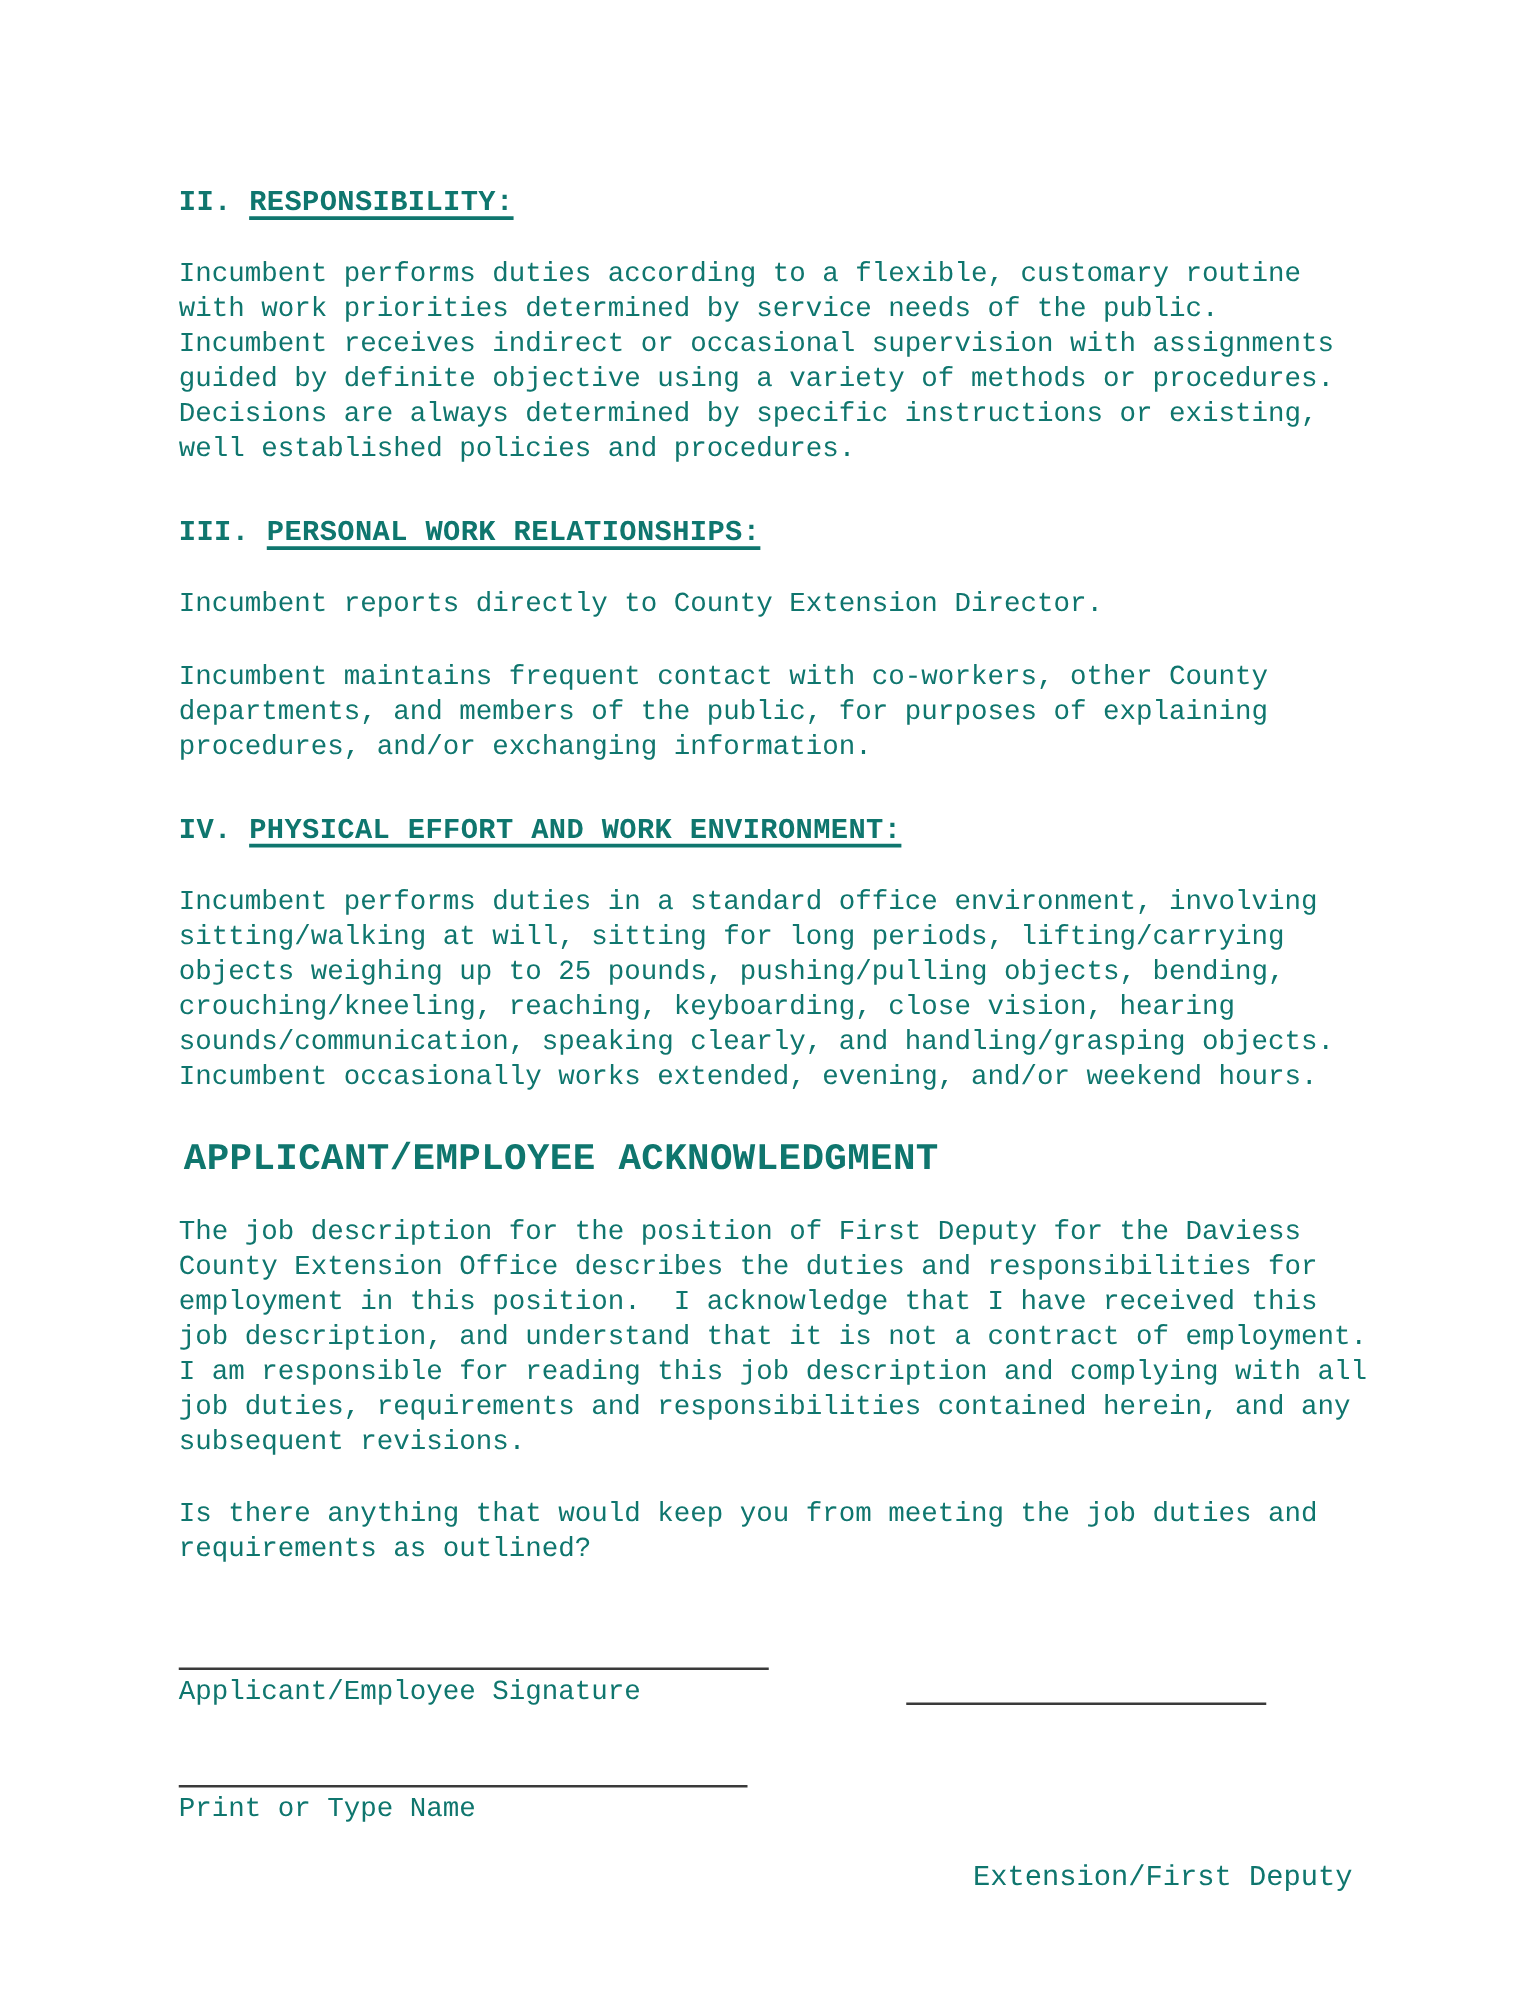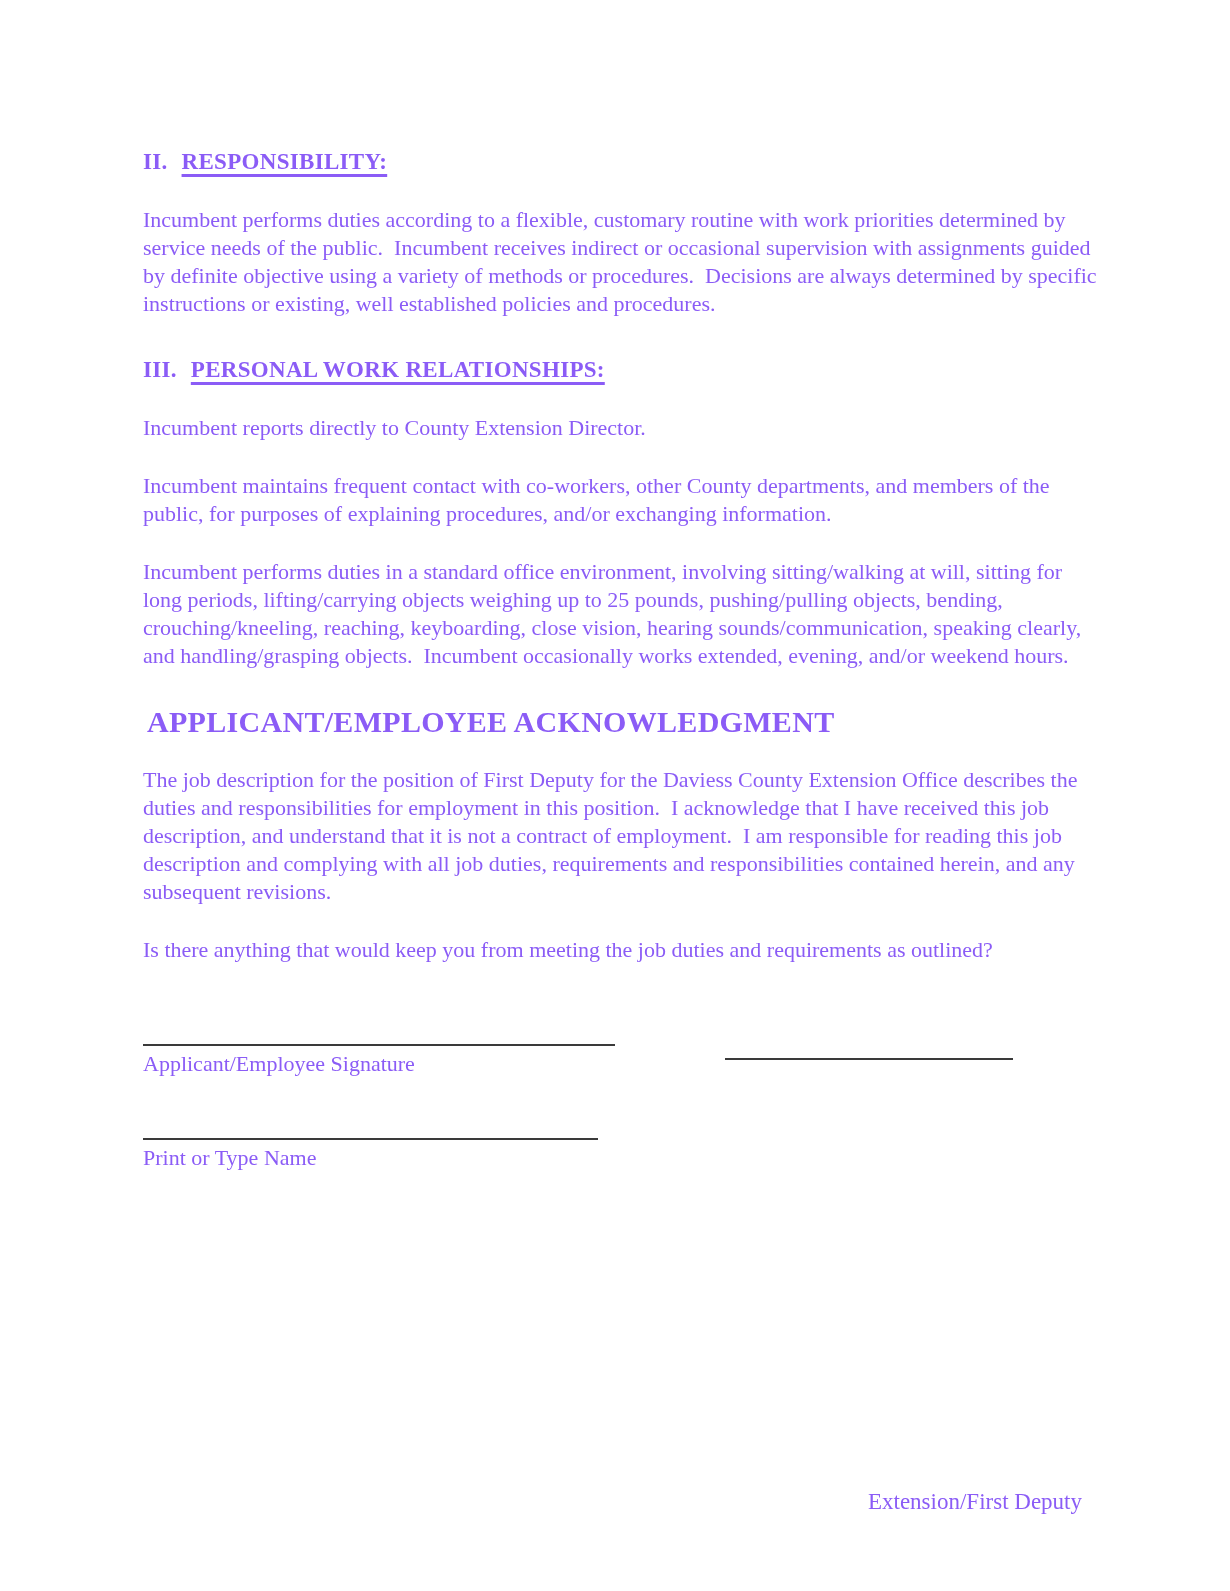--- a/index.html
+++ b/index.html
@@ -7,22 +7,22 @@
     padding: 0;
     background: #ffffff;
   }
   .page {
     position: relative;
     width: 1230px;
     height: 1591px;
     background: #ffffff;
     box-sizing: border-box;
     padding: 148px 76px 0 143px;
-    font-family: Liberation Serif, serif;
-    color: #8b5cf6;
+    font-family: Liberation Mono, monospace;
+    color: #0f766e;
     font-size: 22px;
     line-height: 28px;
     overflow: hidden;
   }
   .sec-heading {
     font-size: 23px;
     font-weight: bold;
     margin: 38px 0 30px 0;
     letter-spacing: 0.3px;
   }
@@ -58,21 +58,21 @@
   .blank {
     display: inline-block;
     border-bottom: 2px solid #3a3a3a;
     height: 20px;
     vertical-align: baseline;
   }
   .blank-yes { width: 70px; margin-right: 22px; }
   .blank-no  { width: 68px; }
   .sig-row {
     display: flex;
-    align-items: center;
+    align-items: flex-end;
     margin-top: 80px;
   }
   .sig-col { width: 472px; }
   .date-col { width: 288px; margin-left: 110px; }
   .rule {
     border-top: 2px solid #3a3a3a;
     height: 0;
     margin-bottom: 4px;
   }
   .sig-label {
@@ -100,20 +100,21 @@
     <p class="body-text">Incumbent performs duties according to a flexible, customary routine with work priorities determined by service needs of the public.  Incumbent receives indirect or occasional supervision with assignments guided by definite objective using a variety of methods or procedures.  Decisions are always determined by specific instructions or existing, well established policies and procedures.</p>
   </div>
 
   <div>
     <h2 class="sec-heading"><span class="sec-numeral">III.</span><span class="underlined">PERSONAL WORK RELATIONSHIPS:</span></h2>
     <p class="body-text">Incumbent reports directly to County Extension Director.</p>
     <p class="body-text">Incumbent maintains frequent contact with co-workers, other County departments, and members of the public, for purposes of explaining procedures, and/or exchanging information.</p>
   </div>
 
   <div>
+    <h2 class="sec-heading"><span class="sec-numeral">IV.</span><span class="underlined">PHYSICAL EFFORT AND WORK ENVIRONMENT:</span></h2>
     <p class="body-text">Incumbent performs duties in a standard office environment, involving sitting/walking at will, sitting for long periods, lifting/carrying objects weighing up to 25 pounds, pushing/pulling objects, bending, crouching/kneeling, reaching, keyboarding, close vision, hearing sounds/communication, speaking clearly, and handling/grasping objects.  Incumbent occasionally works extended, evening, and/or weekend hours.</p>
   </div>
 
   <div>
     <h2 class="ack-heading">APPLICANT/EMPLOYEE ACKNOWLEDGMENT</h2>
     <p class="body-text">The job description for the position of First Deputy for the Daviess County Extension Office describes the duties and responsibilities for employment in this position.  I acknowledge that I have received this job description, and understand that it is not a contract of employment.  I am responsible for reading this job description and complying with all job duties, requirements and responsibilities contained herein, and any subsequent revisions.</p>
     <p class="question-para">Is there anything that would keep you from meeting the job duties and requirements as outlined?</p>
   </div>
 
   <div class="sig-row">

